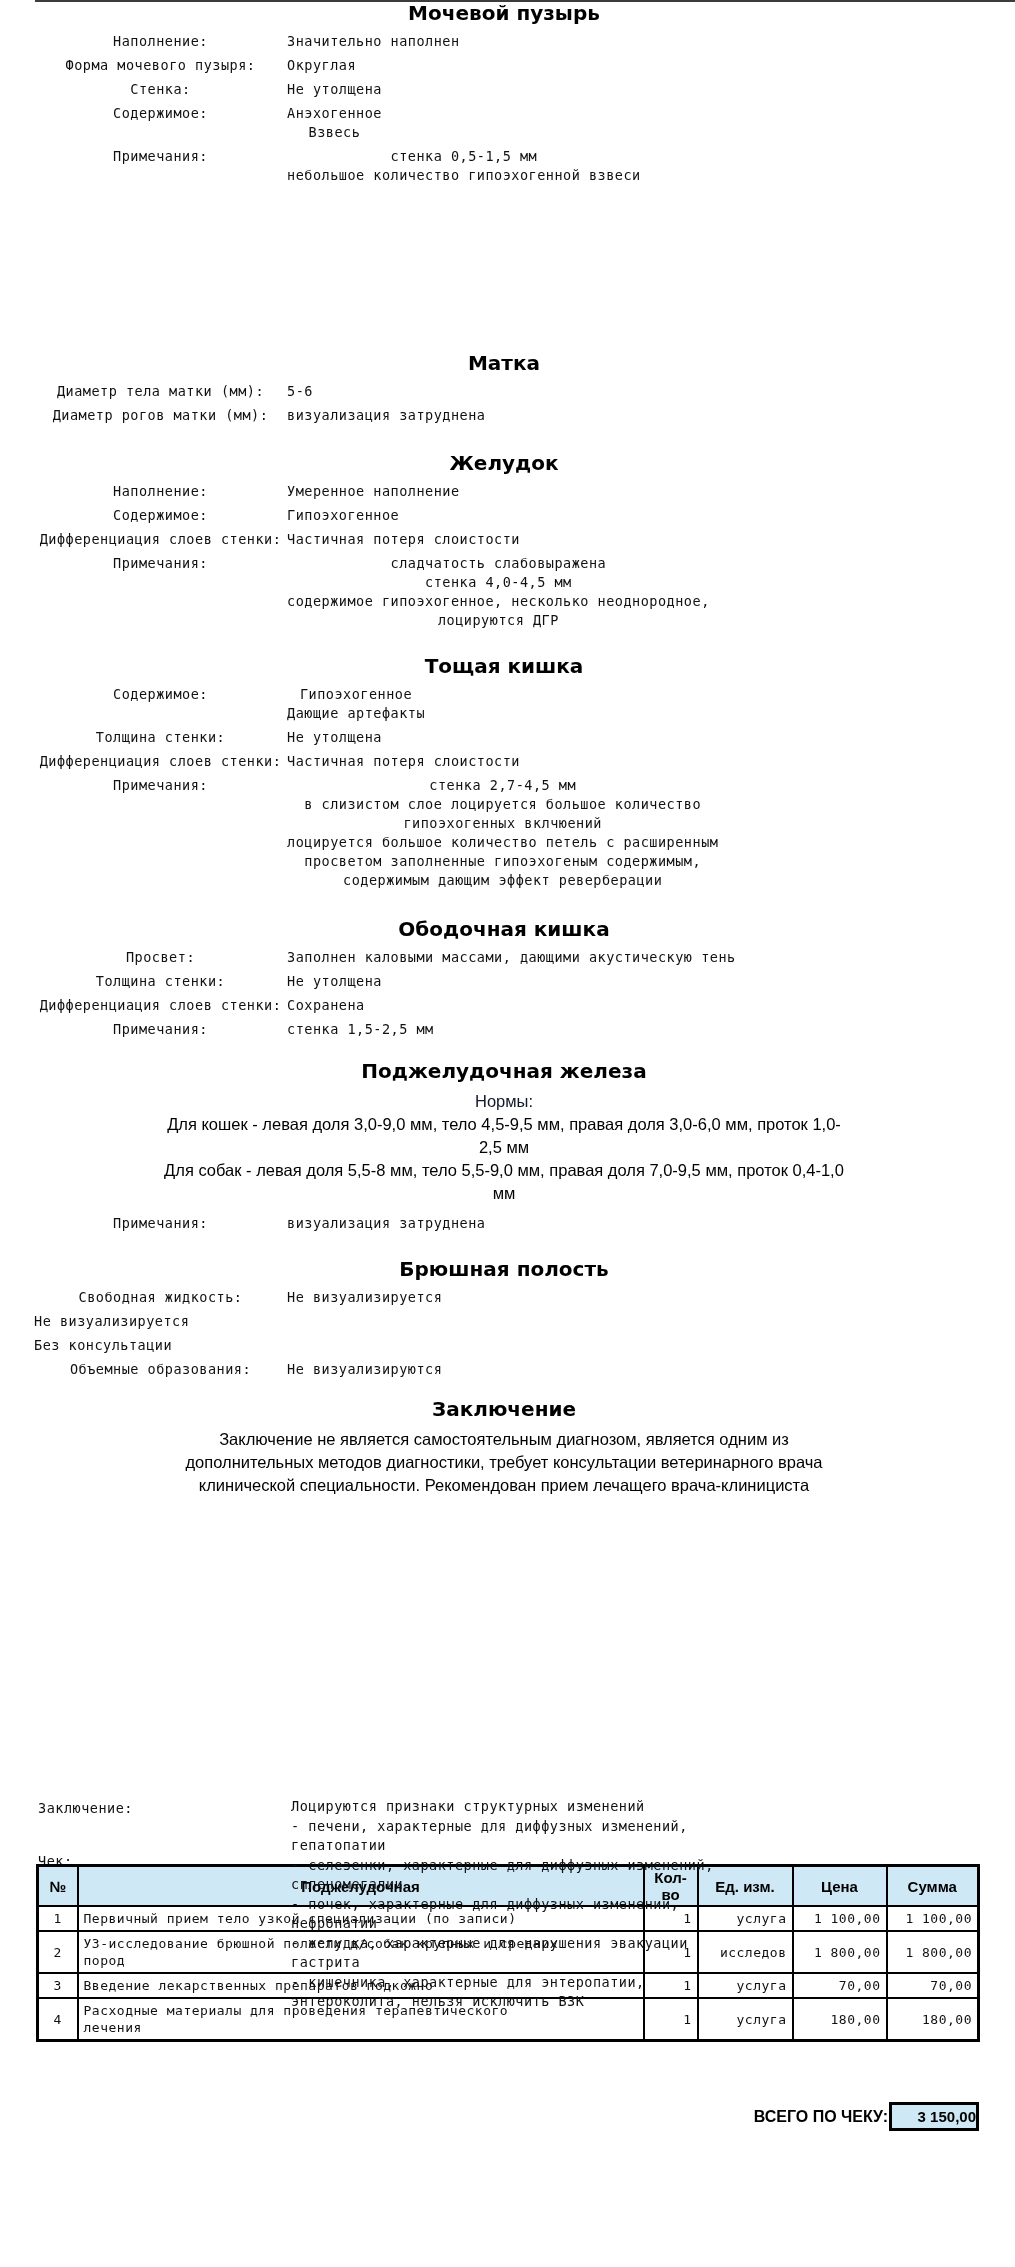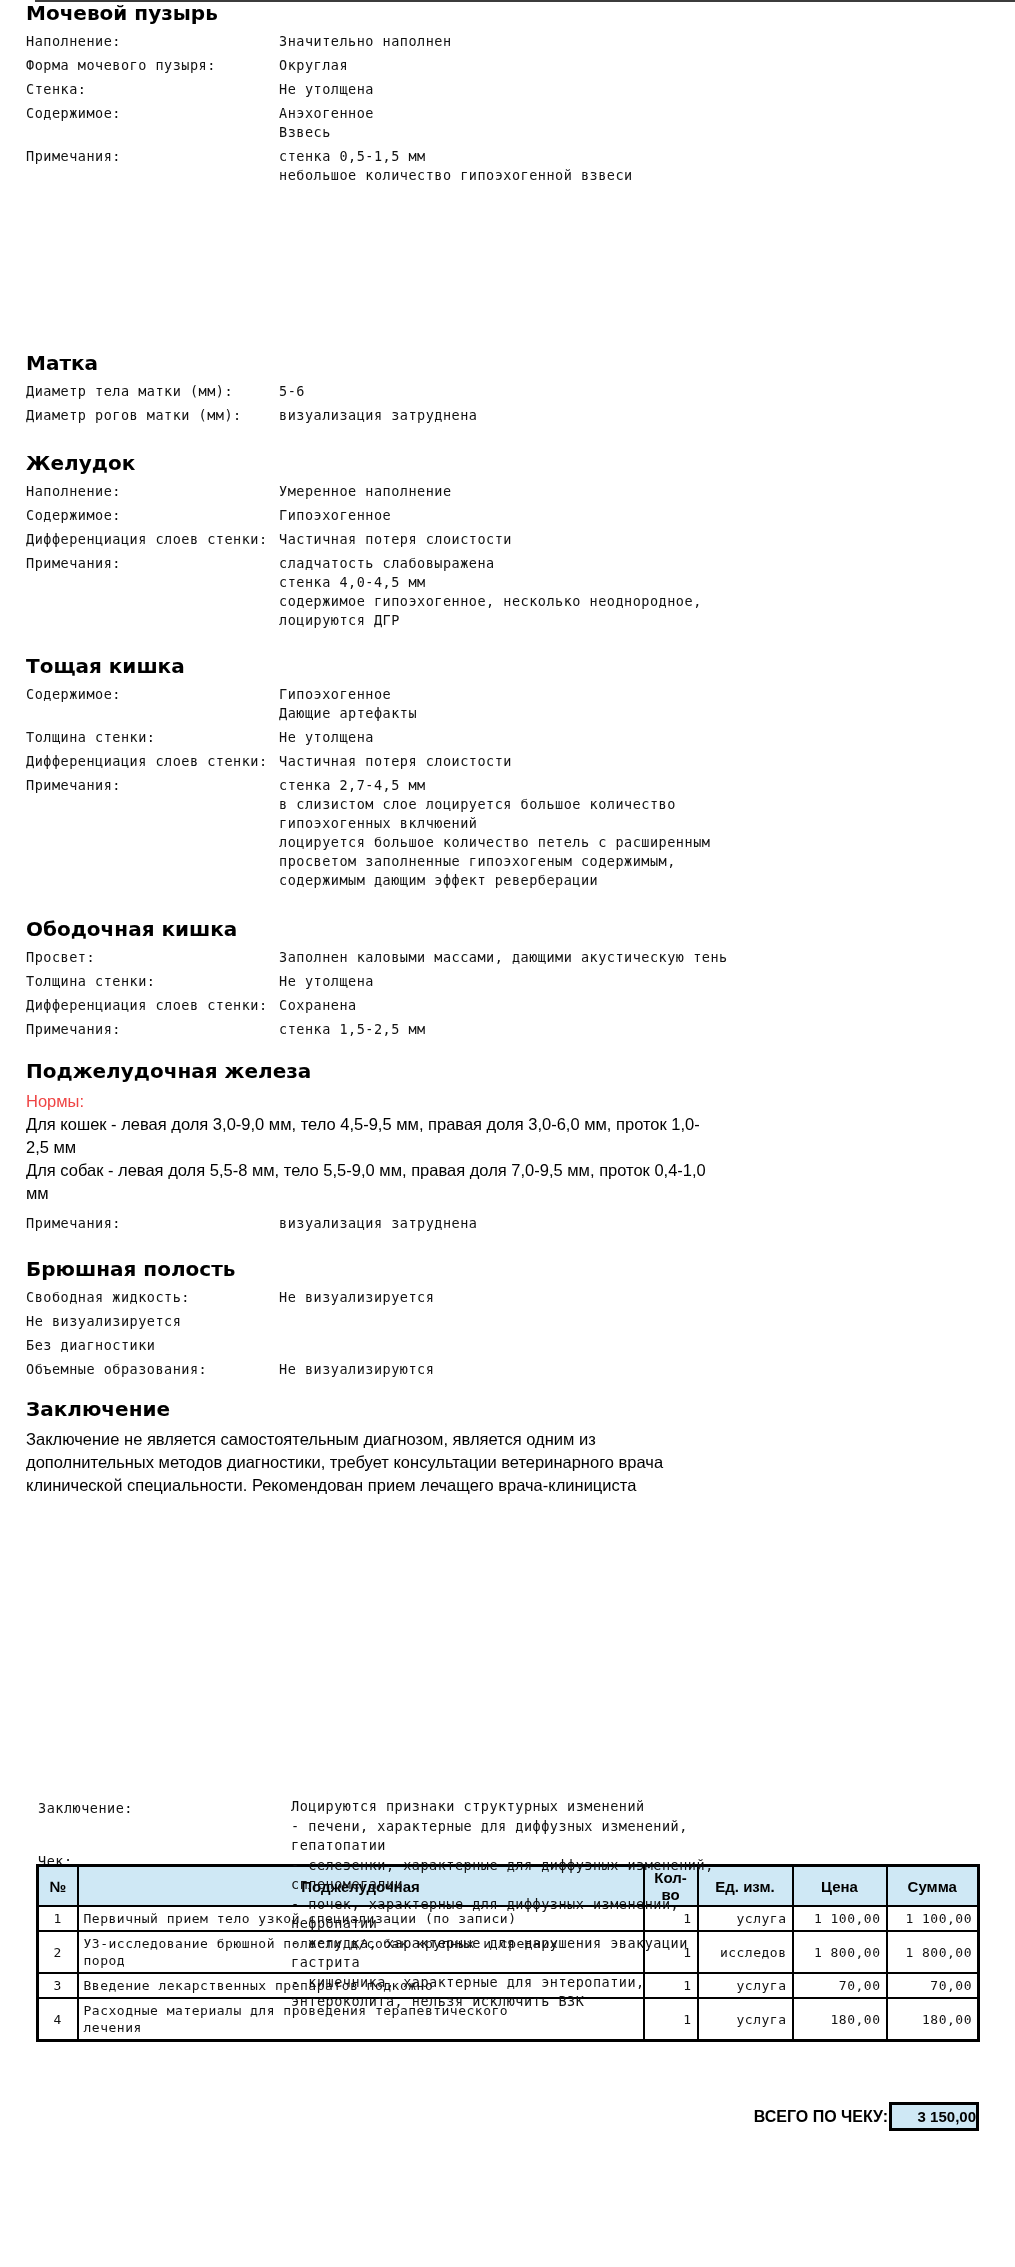--- a/index.html
+++ b/index.html
@@ -1,27 +1,27 @@
 <!DOCTYPE html>
 <html><head>
 <meta charset="utf-8">
 <style>
   html,body{margin:0;padding:0;background:#fff;}
   .page{position:relative;width:1015px;height:2267px;background:#fff;overflow:hidden;
         font-family:"DejaVu Sans Mono","Liberation Mono",monospace;color:#111;}
   .top-line{position:absolute;top:0;left:35px;width:980px;height:2px;background:#3c3c3c;}
-  .sec{position:absolute;left:26px;width:940px;}
+  .sec{position:absolute;left:34px;width:940px;text-align:center;}
   .sec h2{margin:0 0 7px 0;font-family:"DejaVu Sans",sans-serif;font-weight:bold;
           font-size:20px;line-height:23px;color:#000;letter-spacing:0;}
   .frow{display:flex;margin-bottom:5px;}
   .lbl{flex:0 0 253px;font-size:13.5px;line-height:19px;letter-spacing:0.5px;}
   .val{font-size:13.5px;line-height:19px;letter-spacing:0.5px;white-space:pre-line;}
   .para{font-family:"Liberation Sans",sans-serif;font-size:16.5px;line-height:23px;
         color:#000;white-space:pre-line;margin:0;}
-  .norms-label{font-family:"Liberation Sans",sans-serif;font-size:16.5px;line-height:23px;color:#ef4444;}
+  .norms-label{font-family:"Liberation Sans",sans-serif;font-size:16.5px;line-height:23px;color:#0f172a;}
   .pancreas-note{margin-top:9px;}
   
   .final-lbl{position:absolute;left:38px;top:1799px;font-size:13.5px;line-height:19px;letter-spacing:0.5px;}
   .final-val{position:absolute;left:291px;top:1797px;z-index:6;pointer-events:none;
              font-size:13.5px;line-height:19.5px;letter-spacing:0.5px;white-space:pre-line;}
   .check-lbl{position:absolute;left:38px;top:1852px;font-size:13.5px;line-height:19px;letter-spacing:0.5px;}
   
   .bill{position:absolute;left:36px;top:1864px;z-index:2;border-collapse:collapse;
         border:3px solid #000;table-layout:fixed;width:941px;background:#fff;}
   .bill th,.bill td{border:2px solid #000;padding:3px 5px;vertical-align:middle;}
@@ -167,21 +167,21 @@
   <section class="sec" style="top:1258px">
     <h2>Брюшная полость</h2>
     <div class="frow">
       <div class="lbl">Свободная жидкость:</div>
       <div class="val">Не визуализируется</div>
     </div>
     <div class="frow">
       <div class="val">Не визуализируется</div>
     </div>
     <div class="frow">
-      <div class="val">Без диагностики</div>
+      <div class="val">Без консультации</div>
     </div>
     <div class="frow">
       <div class="lbl">Объемные образования:</div>
       <div class="val">Не визуализируются</div>
     </div>
   </section>
 
   <section class="sec" style="top:1398px">
     <h2>Заключение</h2>
     <p class="para">Заключение не является самостоятельным диагнозом, является одним из

